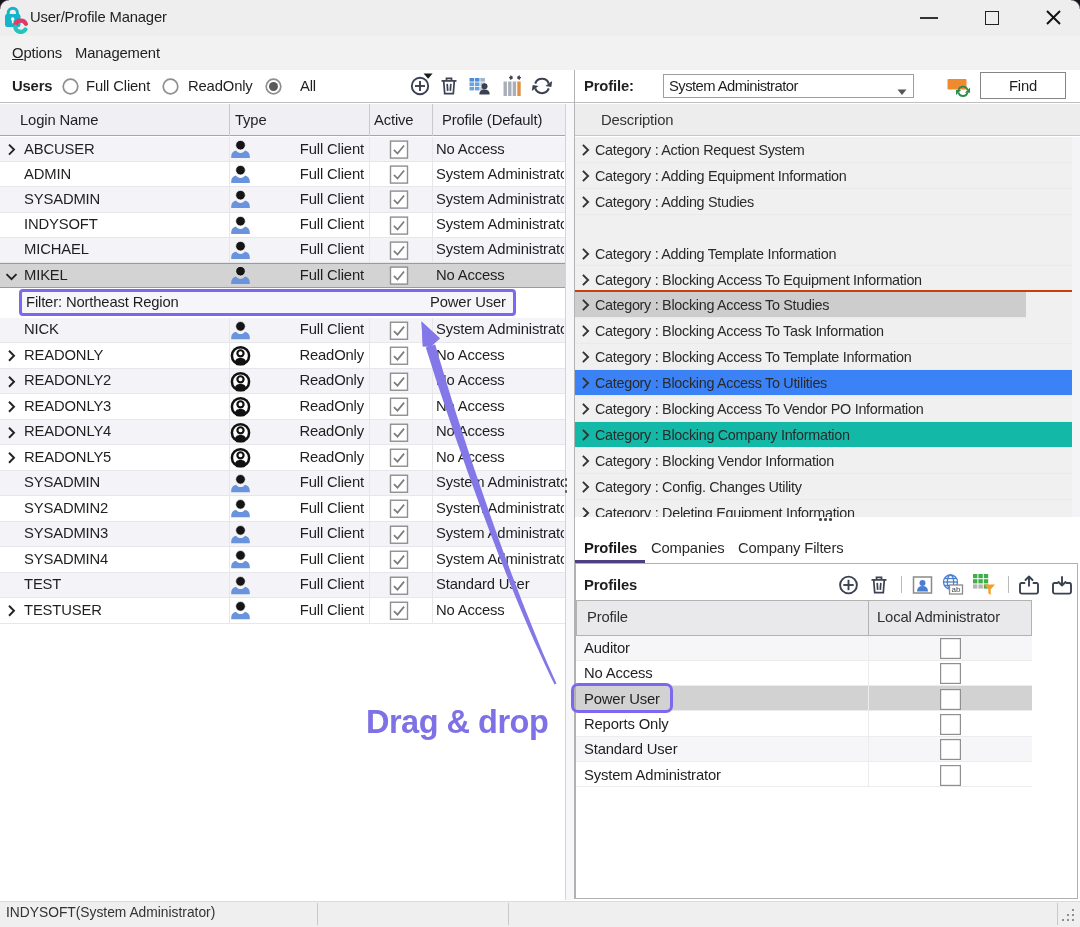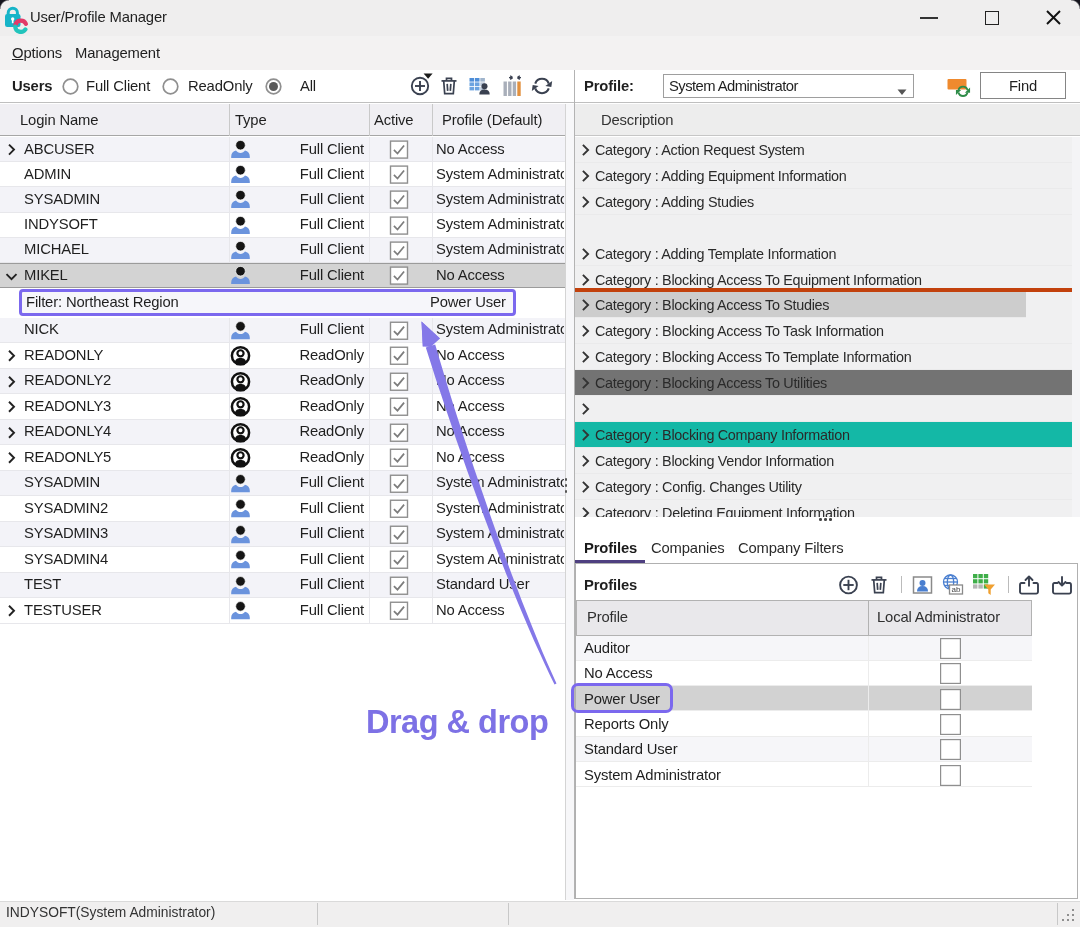--- a/index.html
+++ b/index.html
@@ -441,21 +441,21 @@
           <path d="M 3.9 7.8 L 9.1 13 L 3.9 18.2" fill="none" stroke="#333" stroke-width="1.9"></path>
         </svg></div>
       <div class="abs cat" style="left:20.5px;top:5px;">Category : Adding Studies</div>
     </div>
 <div class="abs" style="left:0;top:103.6px;width:497.5px;height:25.9px;background:#f0f0f1;border-bottom:1px solid #eaeaeb;">
       <div class="abs" style="left:4px;top:0;"><svg width="16" height="26" viewBox="0 0 16 26" style="">
           <path d="M 3.9 7.8 L 9.1 13 L 3.9 18.2" fill="none" stroke="#333" stroke-width="1.9"></path>
         </svg></div>
       <div class="abs cat" style="left:20.5px;top:5px;">Category : Adding Template Information</div>
     </div>
-<div class="abs" style="left:0;top:129.5px;width:497.5px;height:25.9px;background:#f0f0f1;border-bottom:4px solid #c2410c;">
+<div class="abs" style="left:0;top:129.5px;width:497.5px;height:25.9px;background:#f0f0f1;border-bottom:2px solid #c2410c;">
       <div class="abs" style="left:4px;top:0;"><svg width="16" height="26" viewBox="0 0 16 26" style="">
           <path d="M 3.9 7.8 L 9.1 13 L 3.9 18.2" fill="none" stroke="#333" stroke-width="1.9"></path>
         </svg></div>
       <div class="abs cat" style="left:20.5px;top:5px;">Category : Blocking Access To Equipment Information</div>
     </div>
 <div class="abs" style="left:0;top:155.4px;width:451px;height:25.9px;background:#cdcdcd;border-bottom:1px solid #eaeaeb;padding-left:47px;">
       <div class="abs" style="left:4px;top:0;"><svg width="16" height="26" viewBox="0 0 16 26" style="">
           <path d="M 3.9 7.8 L 9.1 13 L 3.9 18.2" fill="none" stroke="#333" stroke-width="1.9"></path>
         </svg></div>
       <div class="abs cat" style="left:20.5px;top:5px;">Category : Blocking Access To Studies</div>
@@ -465,30 +465,31 @@
           <path d="M 3.9 7.8 L 9.1 13 L 3.9 18.2" fill="none" stroke="#333" stroke-width="1.9"></path>
         </svg></div>
       <div class="abs cat" style="left:20.5px;top:5px;">Category : Blocking Access To Task Information</div>
     </div>
 <div class="abs" style="left:0;top:207.20000000000002px;width:497.5px;height:25.9px;background:#f0f0f1;border-bottom:1px solid #eaeaeb;">
       <div class="abs" style="left:4px;top:0;"><svg width="16" height="26" viewBox="0 0 16 26" style="">
           <path d="M 3.9 7.8 L 9.1 13 L 3.9 18.2" fill="none" stroke="#333" stroke-width="1.9"></path>
         </svg></div>
       <div class="abs cat" style="left:20.5px;top:5px;">Category : Blocking Access To Template Information</div>
     </div>
-<div class="abs" style="left:0;top:233.10000000000002px;width:497.5px;height:25.9px;background:#737373;border-bottom:1px solid #eaeaeb;">
+<div class="abs" style="left:0;top:233.10000000000002px;width:497.5px;height:25.9px;background:#3b82f6;border-bottom:1px solid #eaeaeb;">
       <div class="abs" style="left:4px;top:0;"><svg width="16" height="26" viewBox="0 0 16 26" style="">
           <path d="M 3.9 7.8 L 9.1 13 L 3.9 18.2" fill="none" stroke="#333" stroke-width="1.9"></path>
         </svg></div>
       <div class="abs cat" style="left:20.5px;top:5px;">Category : Blocking Access To Utilities</div>
     </div>
 <div class="abs" style="left:0;top:259.0px;width:497.5px;height:25.9px;background:#f0f0f1;border-bottom:1px solid #eaeaeb;">
       <div class="abs" style="left:4px;top:0;"><svg width="16" height="26" viewBox="0 0 16 26" style="">
           <path d="M 3.9 7.8 L 9.1 13 L 3.9 18.2" fill="none" stroke="#333" stroke-width="1.9"></path>
         </svg></div>
+      <div class="abs cat" style="left:20.5px;top:5px;">Category : Blocking Access To Vendor PO Information</div>
     </div>
 <div class="abs" style="left:0;top:284.9px;width:497.5px;height:25.9px;background:#14b8a6;border-bottom:1px solid #eaeaeb;">
       <div class="abs" style="left:4px;top:0;"><svg width="16" height="26" viewBox="0 0 16 26" style="">
           <path d="M 3.9 7.8 L 9.1 13 L 3.9 18.2" fill="none" stroke="#333" stroke-width="1.9"></path>
         </svg></div>
       <div class="abs cat" style="left:20.5px;top:5px;">Category : Blocking Company Information</div>
     </div>
 <div class="abs" style="left:0;top:310.79999999999995px;width:497.5px;height:25.9px;background:#f0f0f1;border-bottom:1px solid #eaeaeb;">
       <div class="abs" style="left:4px;top:0;"><svg width="16" height="26" viewBox="0 0 16 26" style="">
           <path d="M 3.9 7.8 L 9.1 13 L 3.9 18.2" fill="none" stroke="#333" stroke-width="1.9"></path>

